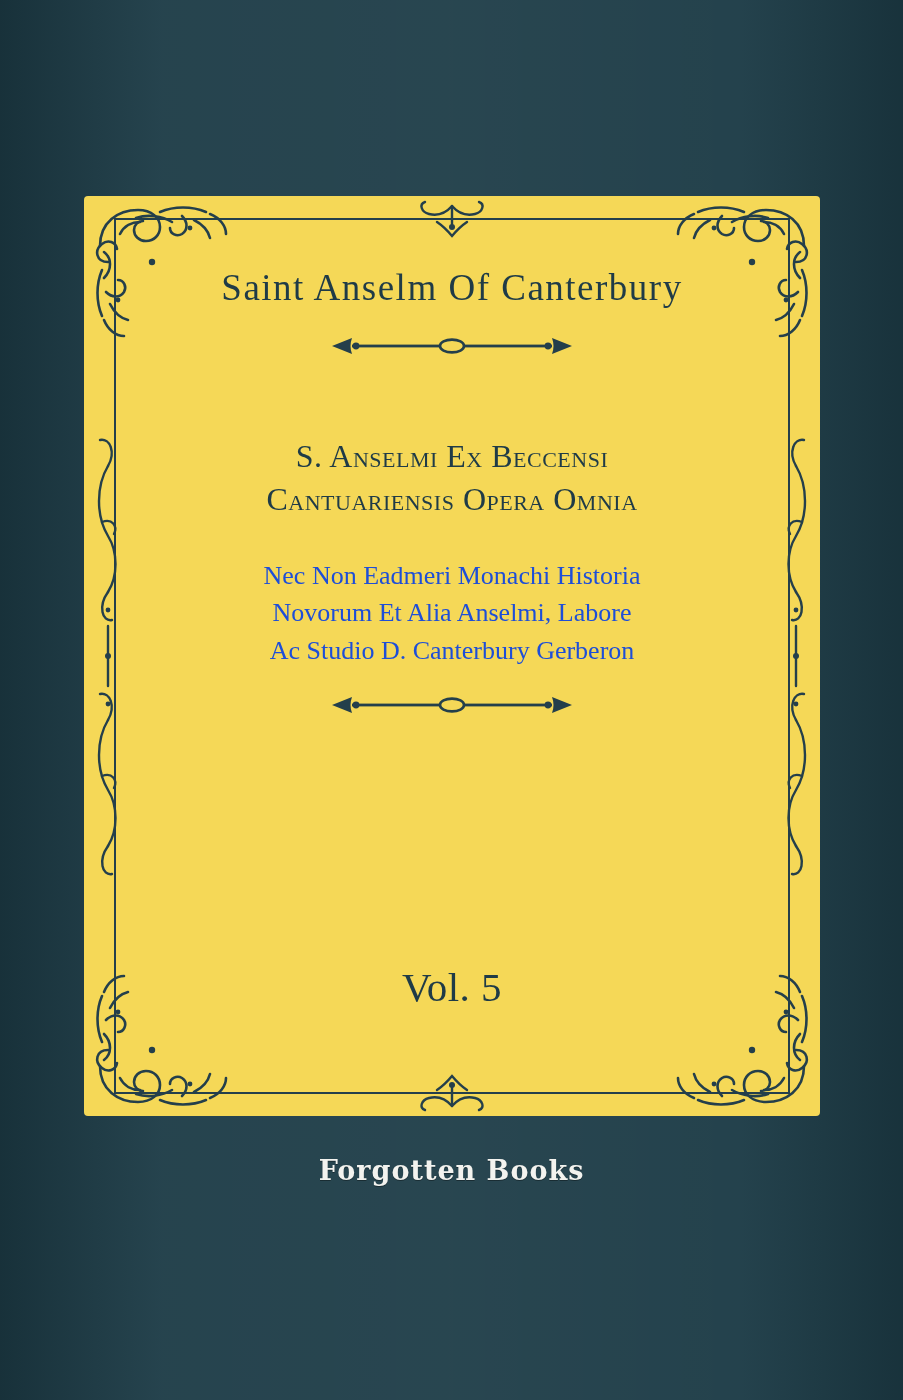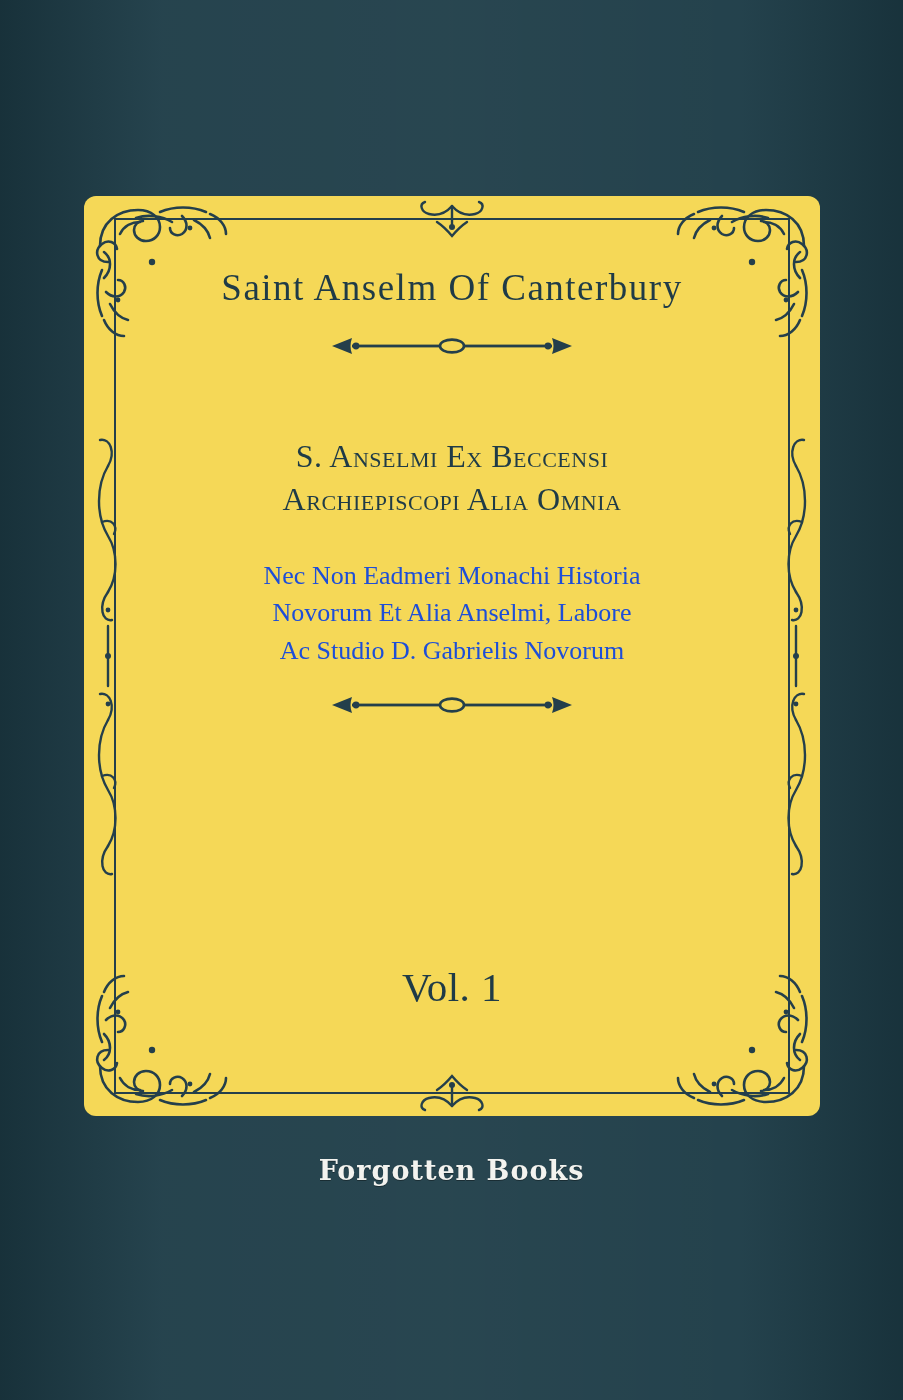--- a/index.html
+++ b/index.html
@@ -32,21 +32,21 @@
   }
 
   
   .plate {
     position: absolute;
     left: 84px;
     top: 196px;
     width: 736px;
     height: 920px;
     background: #f5d857;
-    border-radius: 12px;
+    border-radius: 4px;
     box-sizing: border-box;
   }
 
   .plate-inner-frame {
     position: absolute;
     left: 30px;
     top: 22px;
     right: 30px;
     bottom: 22px;
     border: 2px solid #243f4b;
@@ -320,43 +320,43 @@
             <rect x="138" y="11.6" width="88" height="2.8"></rect>
             <ellipse cx="126" cy="13" rx="12" ry="6.4" fill="none" stroke="#243f4b" stroke-width="2.6"></ellipse>
             <circle cx="30" cy="13" r="3.4"></circle>
             <circle cx="222" cy="13" r="3.4"></circle>
           </g>
         </svg>
       </div>
 
       <div class="title">
         <div>S. Anselmi Ex Beccensi</div>
-        <div>Archiepiscopi Alia Omnia</div>
+        <div>Cantuariensis Opera Omnia</div>
       </div>
 
       <div class="subtitle">
         <div>Nec Non Eadmeri Monachi Historia</div>
         <div>Novorum Et Alia Anselmi, Labore</div>
-        <div>Ac Studio D. Gabrielis Novorum</div>
+        <div>Ac Studio D. Canterbury Gerberon</div>
       </div>
 
       <div class="rule-lower">
         <svg viewBox="0 0 252 26" xmlns="http://www.w3.org/2000/svg">
           <g fill="#243f4b">
             <path d="M6 13 L26 5 C24 10 24 16 26 21 Z"></path>
             <path d="M246 13 L226 5 C228 10 228 16 226 21 Z"></path>
             <rect x="26" y="11.6" width="88" height="2.8"></rect>
             <rect x="138" y="11.6" width="88" height="2.8"></rect>
             <ellipse cx="126" cy="13" rx="12" ry="6.4" fill="none" stroke="#243f4b" stroke-width="2.6"></ellipse>
             <circle cx="30" cy="13" r="3.4"></circle>
             <circle cx="222" cy="13" r="3.4"></circle>
           </g>
         </svg>
       </div>
 
-      <div class="volume">Vol. 1</div>
+      <div class="volume">Vol. 5</div>
 
     </div>
   </div>
 
   <div class="publisher">Forgotten Books</div>
 
 </div>
 
 </body></html>

